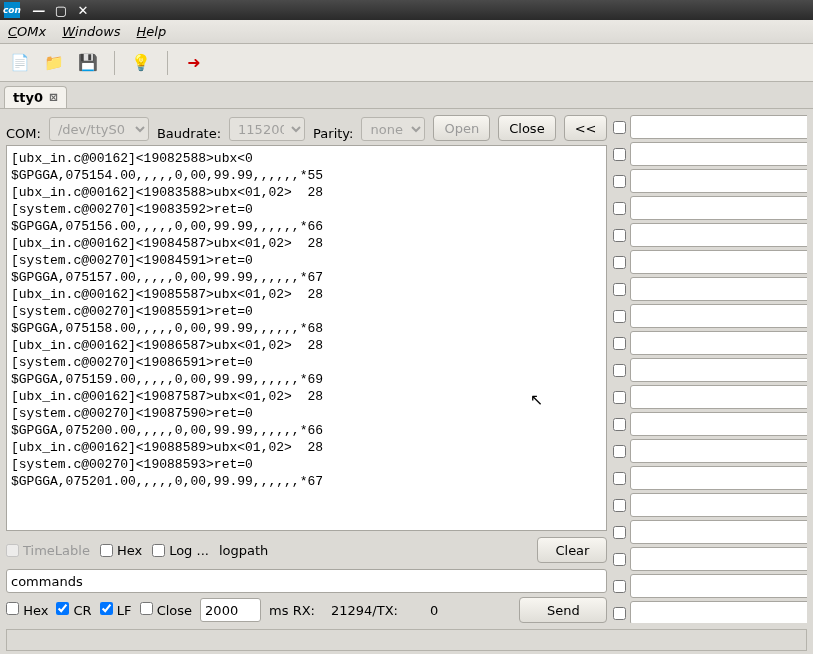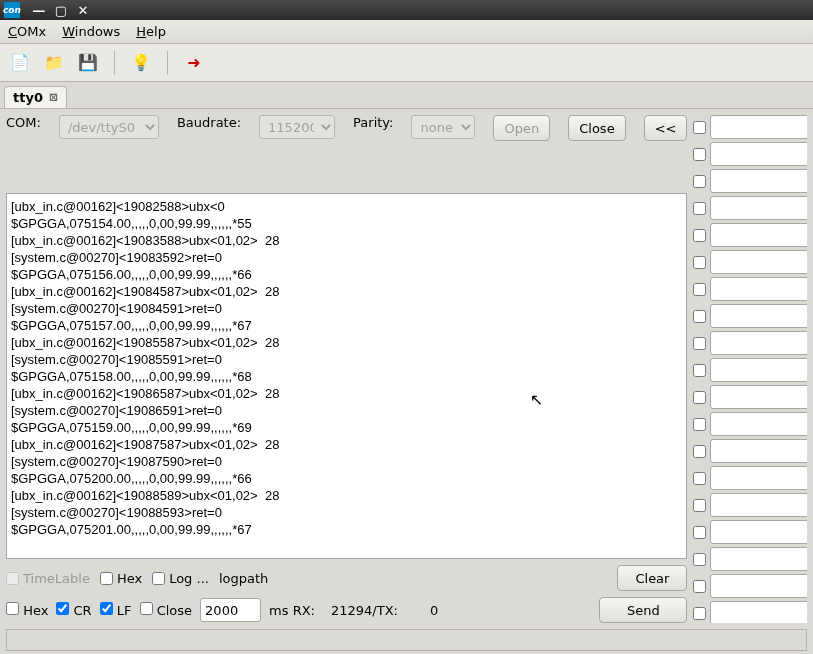--- a/index.html
+++ b/index.html
@@ -4,43 +4,43 @@
 <style>
 * { box-sizing: border-box; margin: 0; padding: 0; font-family: "DejaVu Sans", Arial, sans-serif; font-size: 13px; }
 body { background: #dcdad5; width: 813px; height: 654px; overflow: hidden; }
 
 .titlebar { background: linear-gradient(#4a4a4a,#2a2a2a); color: #fff; height: 20px; display: flex; align-items: center; padding: 0 4px; font-weight: bold; font-style: italic; }
 .titlebar .icon { width: 16px; height: 16px; background: #0088cc; margin-right: 6px; font-size: 9px; display:flex;align-items:center;justify-content:center;color:#fff;}
 .titlebar-text { flex:1; text-align:center; }
 .winbtn { width:18px;height:16px; margin-left:4px; display:flex;align-items:center;justify-content:center; color:#fff; cursor:pointer;}
 
 .menubar { background: linear-gradient(#ebe9e4,#dcdad5); border-bottom:1px solid #b5b3ac; padding: 4px 8px; display:flex; gap:16px;}
-.menubar span { cursor:pointer; }
+.menubar span { cursor:pointer;font-style:italic; }
 .menubar u { text-decoration: underline; }
 
 .toolbar { background: #ebe9e4; border-bottom:1px solid #b5b3ac; padding: 4px 8px; display:flex; gap:10px; align-items:center; height:38px;}
 .tb-btn { width:24px;height:24px; border:1px solid transparent; display:flex;align-items:center;justify-content:center; cursor:pointer; font-size:16px;}
 .tb-sep { width:1px; height:24px; background:#b5b3ac; margin:0 4px;}
 
 .tabrow { background:#dcdad5; padding:4px 4px 0 4px; display:flex; border-bottom:1px solid #b5b3ac;}
 .tab { background:#f4f2ed; border:1px solid #b5b3ac; border-bottom:none; border-radius:4px 4px 0 0; padding:3px 8px; display:flex; gap:6px; align-items:center; font-weight:bold;}
 .tab-close{font-size:11px;color:#666;cursor:pointer;}
 
 .main { display:flex; padding:6px; gap:6px; height: 520px;}
 .left { flex:1; display:flex; flex-direction:column; gap:4px;}
 .right { width:202px; display:flex; flex-direction:column; gap:3px; overflow:hidden;}
 
-.row { display:flex; gap:18px; align-items:flex-start; }
+.row { display:flex; gap:8px; align-items:flex-end; }
 .lbl { white-space:nowrap; }
 select,input[type=text] { background:#fff; border:1px solid #a8a6a0; border-radius:3px; padding:2px 4px; height:24px; font-size:13px;}
 select:disabled,input:disabled{background:#e8e6e1;color:#888;}
 button { background:linear-gradient(#f8f6f1,#e0ded8); border:1px solid #a8a6a0; border-radius:4px; padding:3px 10px; cursor:pointer; height:26px;}
 button:disabled{color:#999;}
 
-.terminal { flex:1; background:#fff; border:1px solid #a8a6a0; padding:4px; font-family:Liberation Sans, sans-serif; font-size:13px; overflow-y:scroll; white-space:pre; line-height:17px; position:relative;margin-top:48px;}
+.terminal { flex:1; background:#fff; border:1px solid #a8a6a0; padding:4px; font-family:Liberation Mono, monospace; font-size:13px; overflow-y:scroll; white-space:pre; line-height:17px; position:relative;}
 .terminal::-webkit-scrollbar{width:16px;}
 .terminal::-webkit-scrollbar-track{background:#e8e6e1;}
 .terminal::-webkit-scrollbar-thumb{background:#7a98c4;border:1px solid #5a78a4;}
 
 .checkrow { display:flex; gap:10px; align-items:center; padding:2px 0;}
 .checkrow label{display:flex;gap:4px;align-items:center;cursor:pointer;}
 .checkrow input[type=checkbox]{cursor:pointer;}
 
 .cmdinput { width:100%; }
 .sendrow { display:flex; gap:8px; align-items:center;}
@@ -133,20 +133,21 @@
         </label>
       <label>
           <input type="checkbox" style=""> 
           <span>Log ...</span>
         </label>
       <span>logpath</span>
       <div style="flex:1"></div>
       <button style="width:70px;">Clear</button>
     </div>
 
+    <input type="text" class="cmdinput" value="commands" style="">
 
     <div class="sendrow">
       <label><input type="checkbox" style=""> <span>Hex</span></label>
       <label><input type="checkbox" checked="" style=""> <span>CR</span></label>
       <label><input type="checkbox" checked="" style=""> <span>LF</span></label>
       <label><input type="checkbox" style=""> <span>Close</span></label>
       <input type="text" style="width: 61px;" value="2000">
       <span>ms  RX:</span>
       <span style="margin-left:8px"><span>21294/TX:</span></span>
       <span style="margin-left:24px">0</span>

